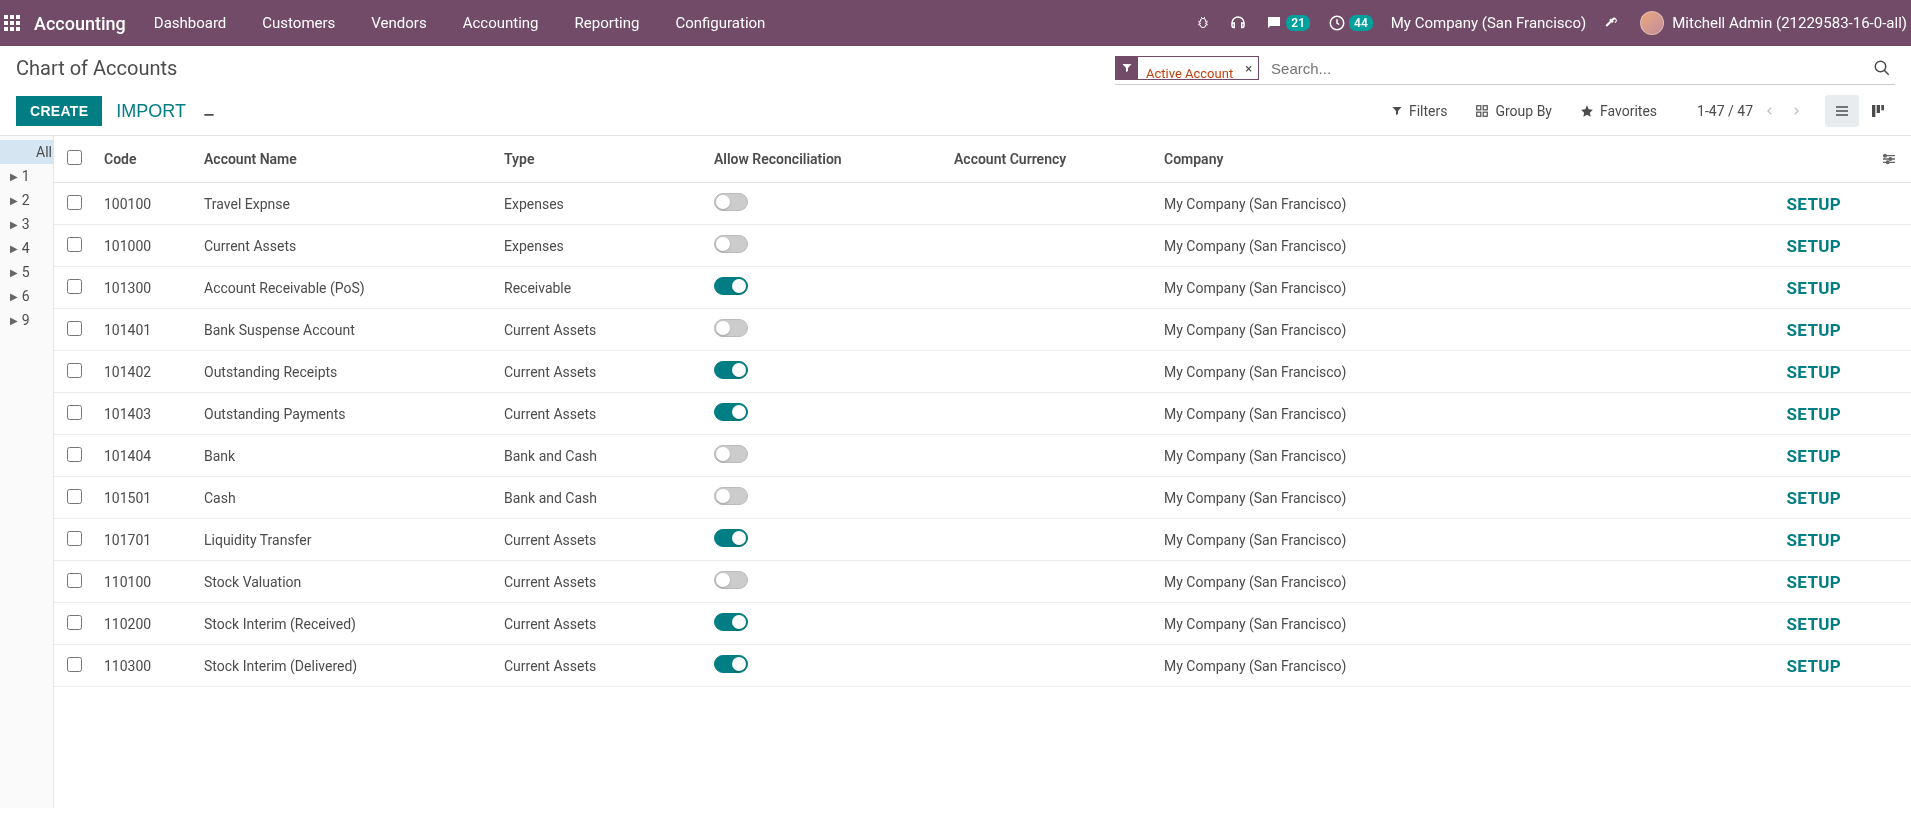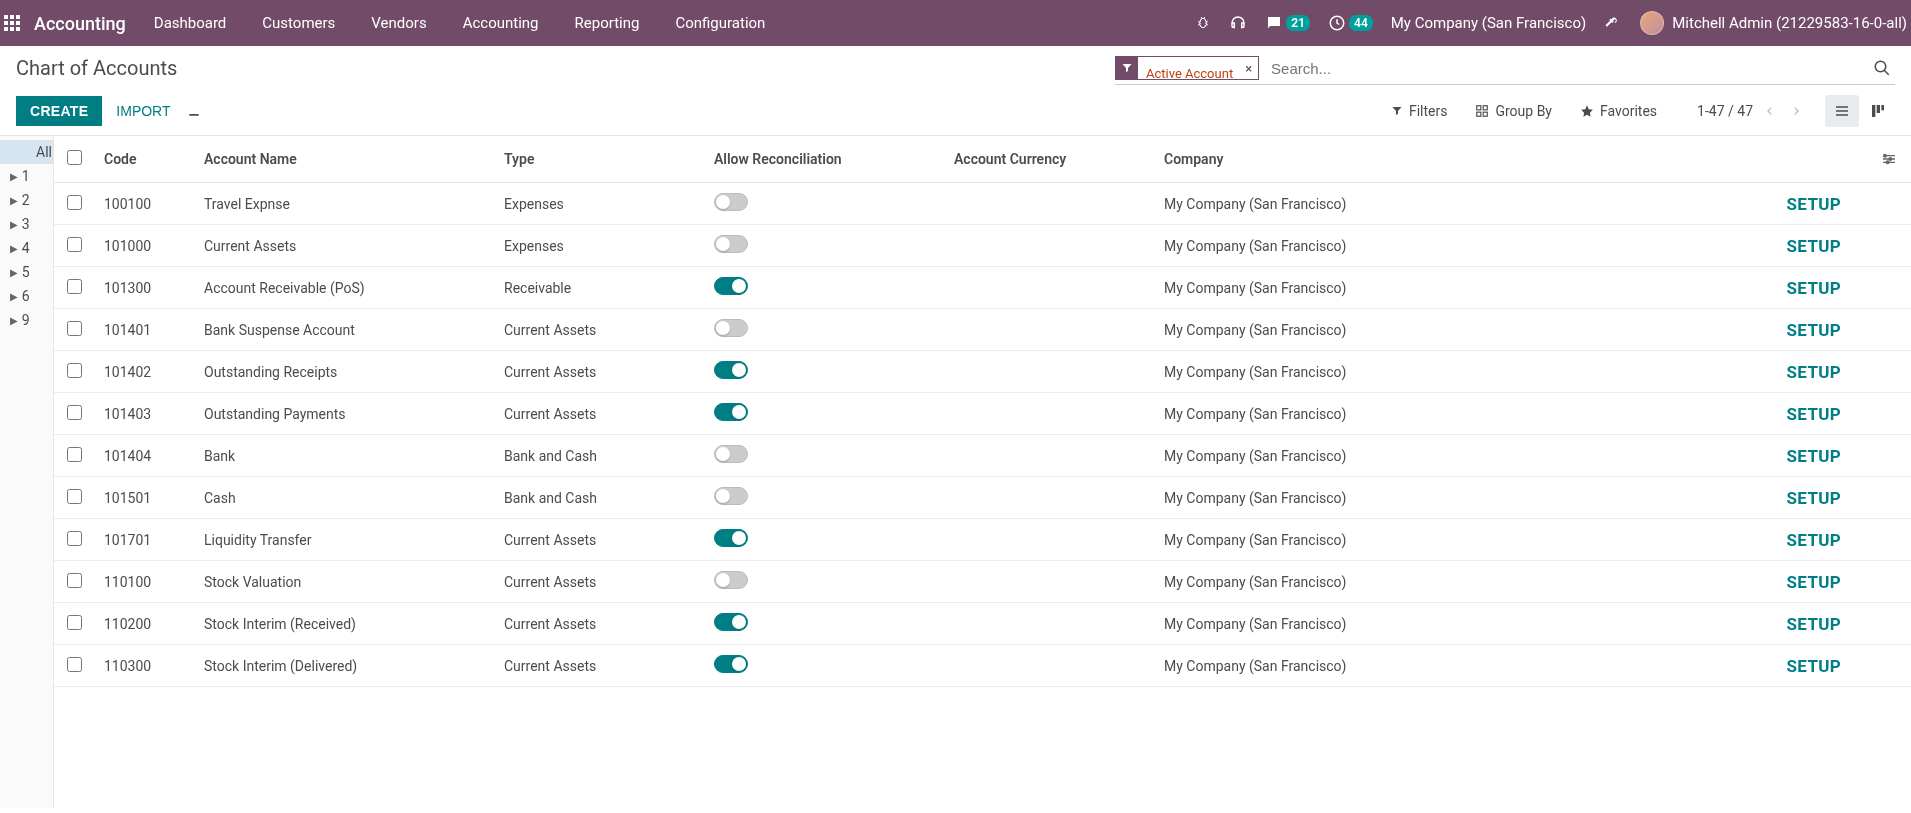--- a/index.html
+++ b/index.html
@@ -21,21 +21,21 @@
 .search-box-wrap { flex:1; display:flex; justify-content:flex-end; }
 .facet { display: inline-flex; align-items: center; border: 1px solid #714B67; background: #fff; margin-right: 8px; font-size: 13px; height: 24px; }
 .facet .ficon { background: #714B67; color:#fff; width:22px; height:100%; display:flex; align-items:center; justify-content:center; }
 .facet .flabel { padding: 0 6px 0 8px; color:#c2410c;margin-top:10px; }
 .facet .fclose { padding: 0 6px; cursor: pointer; color:#4c4c4c; }
 .search-input { border: none; outline: none; flex: 1; font-size: 15px; padding: 2px 4px; color:#ec4899; background:transparent; }
 .search-icon { cursor: pointer; color:#4c4c4c; padding:0 4px; }
 
 .control-row2 { display: flex; align-items: center; margin-top: 10px; padding-bottom: 8px; }
 .btn-create { background: #017e84; color:#fff; border:none; padding: 7px 14px; font-weight:600; font-size:14px; cursor:pointer; margin-right:14px; letter-spacing:0.3px; }
-.btn-import { background:transparent; border:none; color:#017e84; font-weight:500; font-size:14px; cursor:pointer; margin-right:16px; }
+.btn-import { background:transparent; border:none; color:#017e84; font-weight:500; font-size:18px; cursor:pointer; margin-right:16px; }
 .dl-icon { color:#4c4c4c; cursor:pointer; }
 .filter-group { margin-left:auto; display:flex; align-items:center; gap:28px; color:#4c4c4c; font-size:14px; margin-right:40px; }
 .filter-btn { display:flex; align-items:center; gap:6px; cursor:pointer; }
 .pager { display:flex; align-items:center; gap:8px; color:#4c4c4c; margin-right:20px; font-size:14px; }
 .pager .arrow { cursor:pointer; padding:4px; color:#aaa; }
 .view-switch { display:flex; align-items:center; gap:2px; }
 .view-btn { width:34px; height:32px; display:flex; align-items:center; justify-content:center; cursor:pointer; color:#4c4c4c; border-radius:3px; }
 .view-btn.active { background:#e9ecef; }
 
 .content { display:flex; height: calc(100vh - 140px); border-top:1px solid #e5e5e5; }

